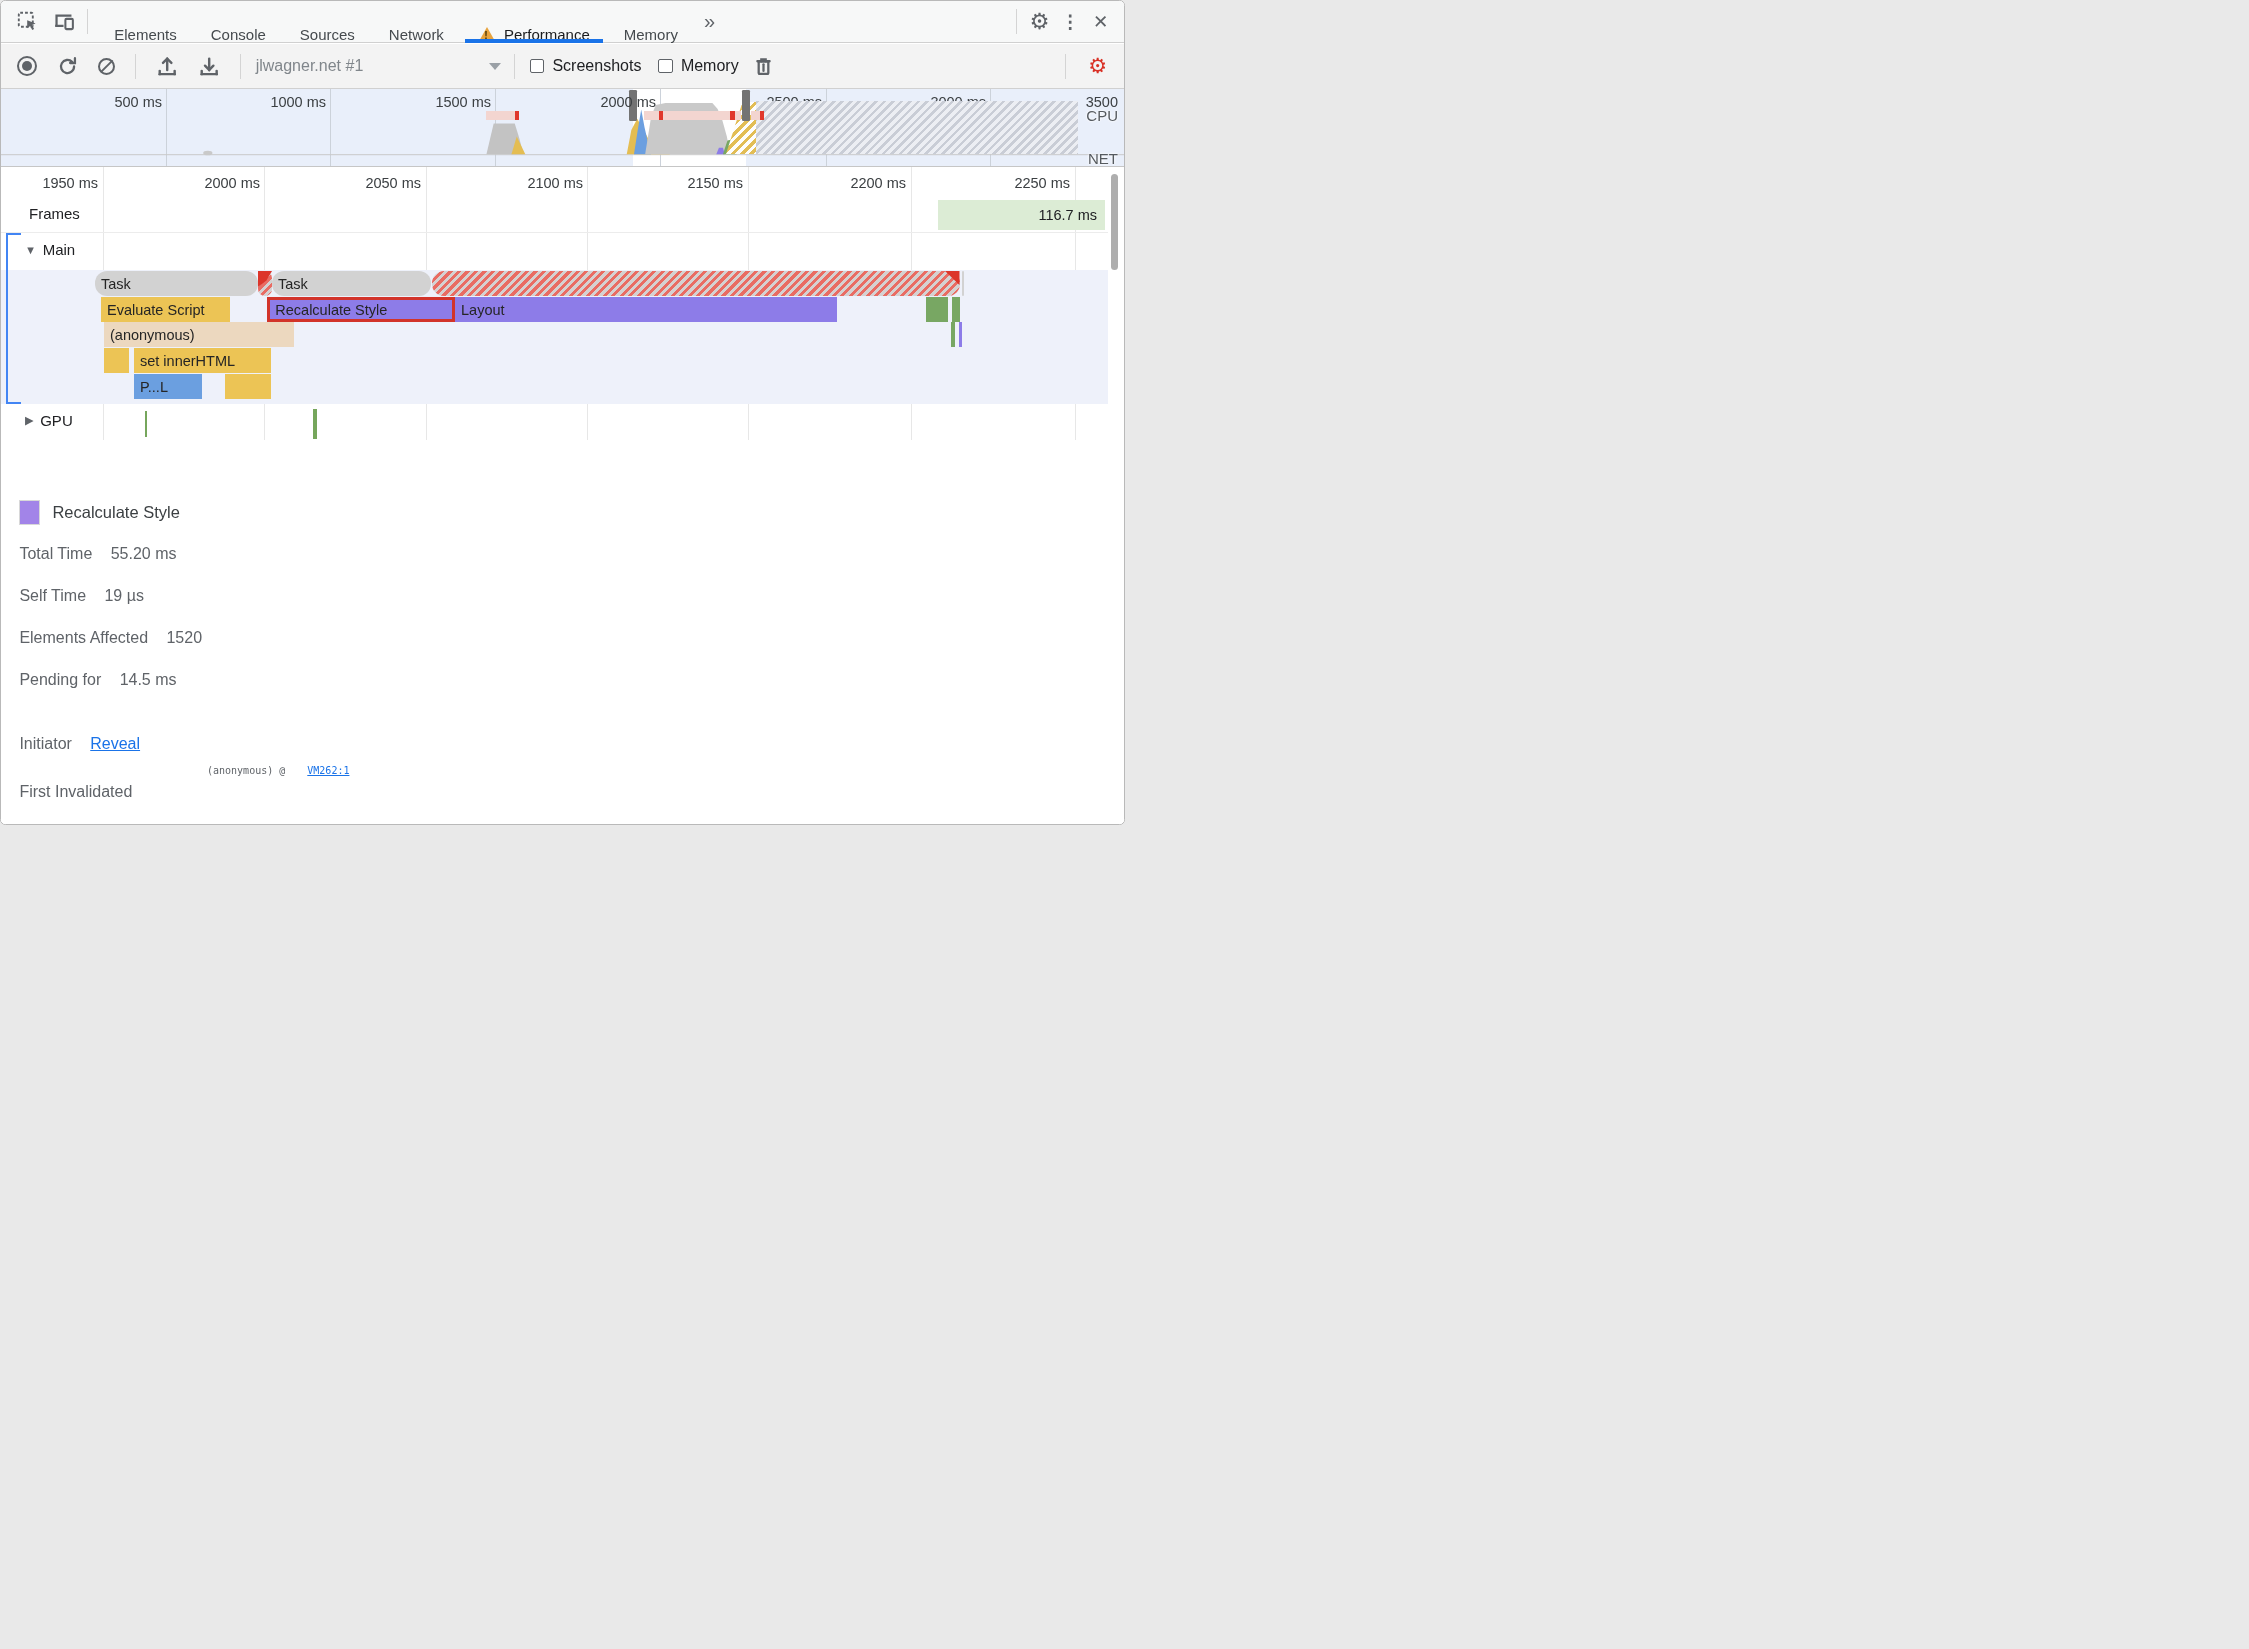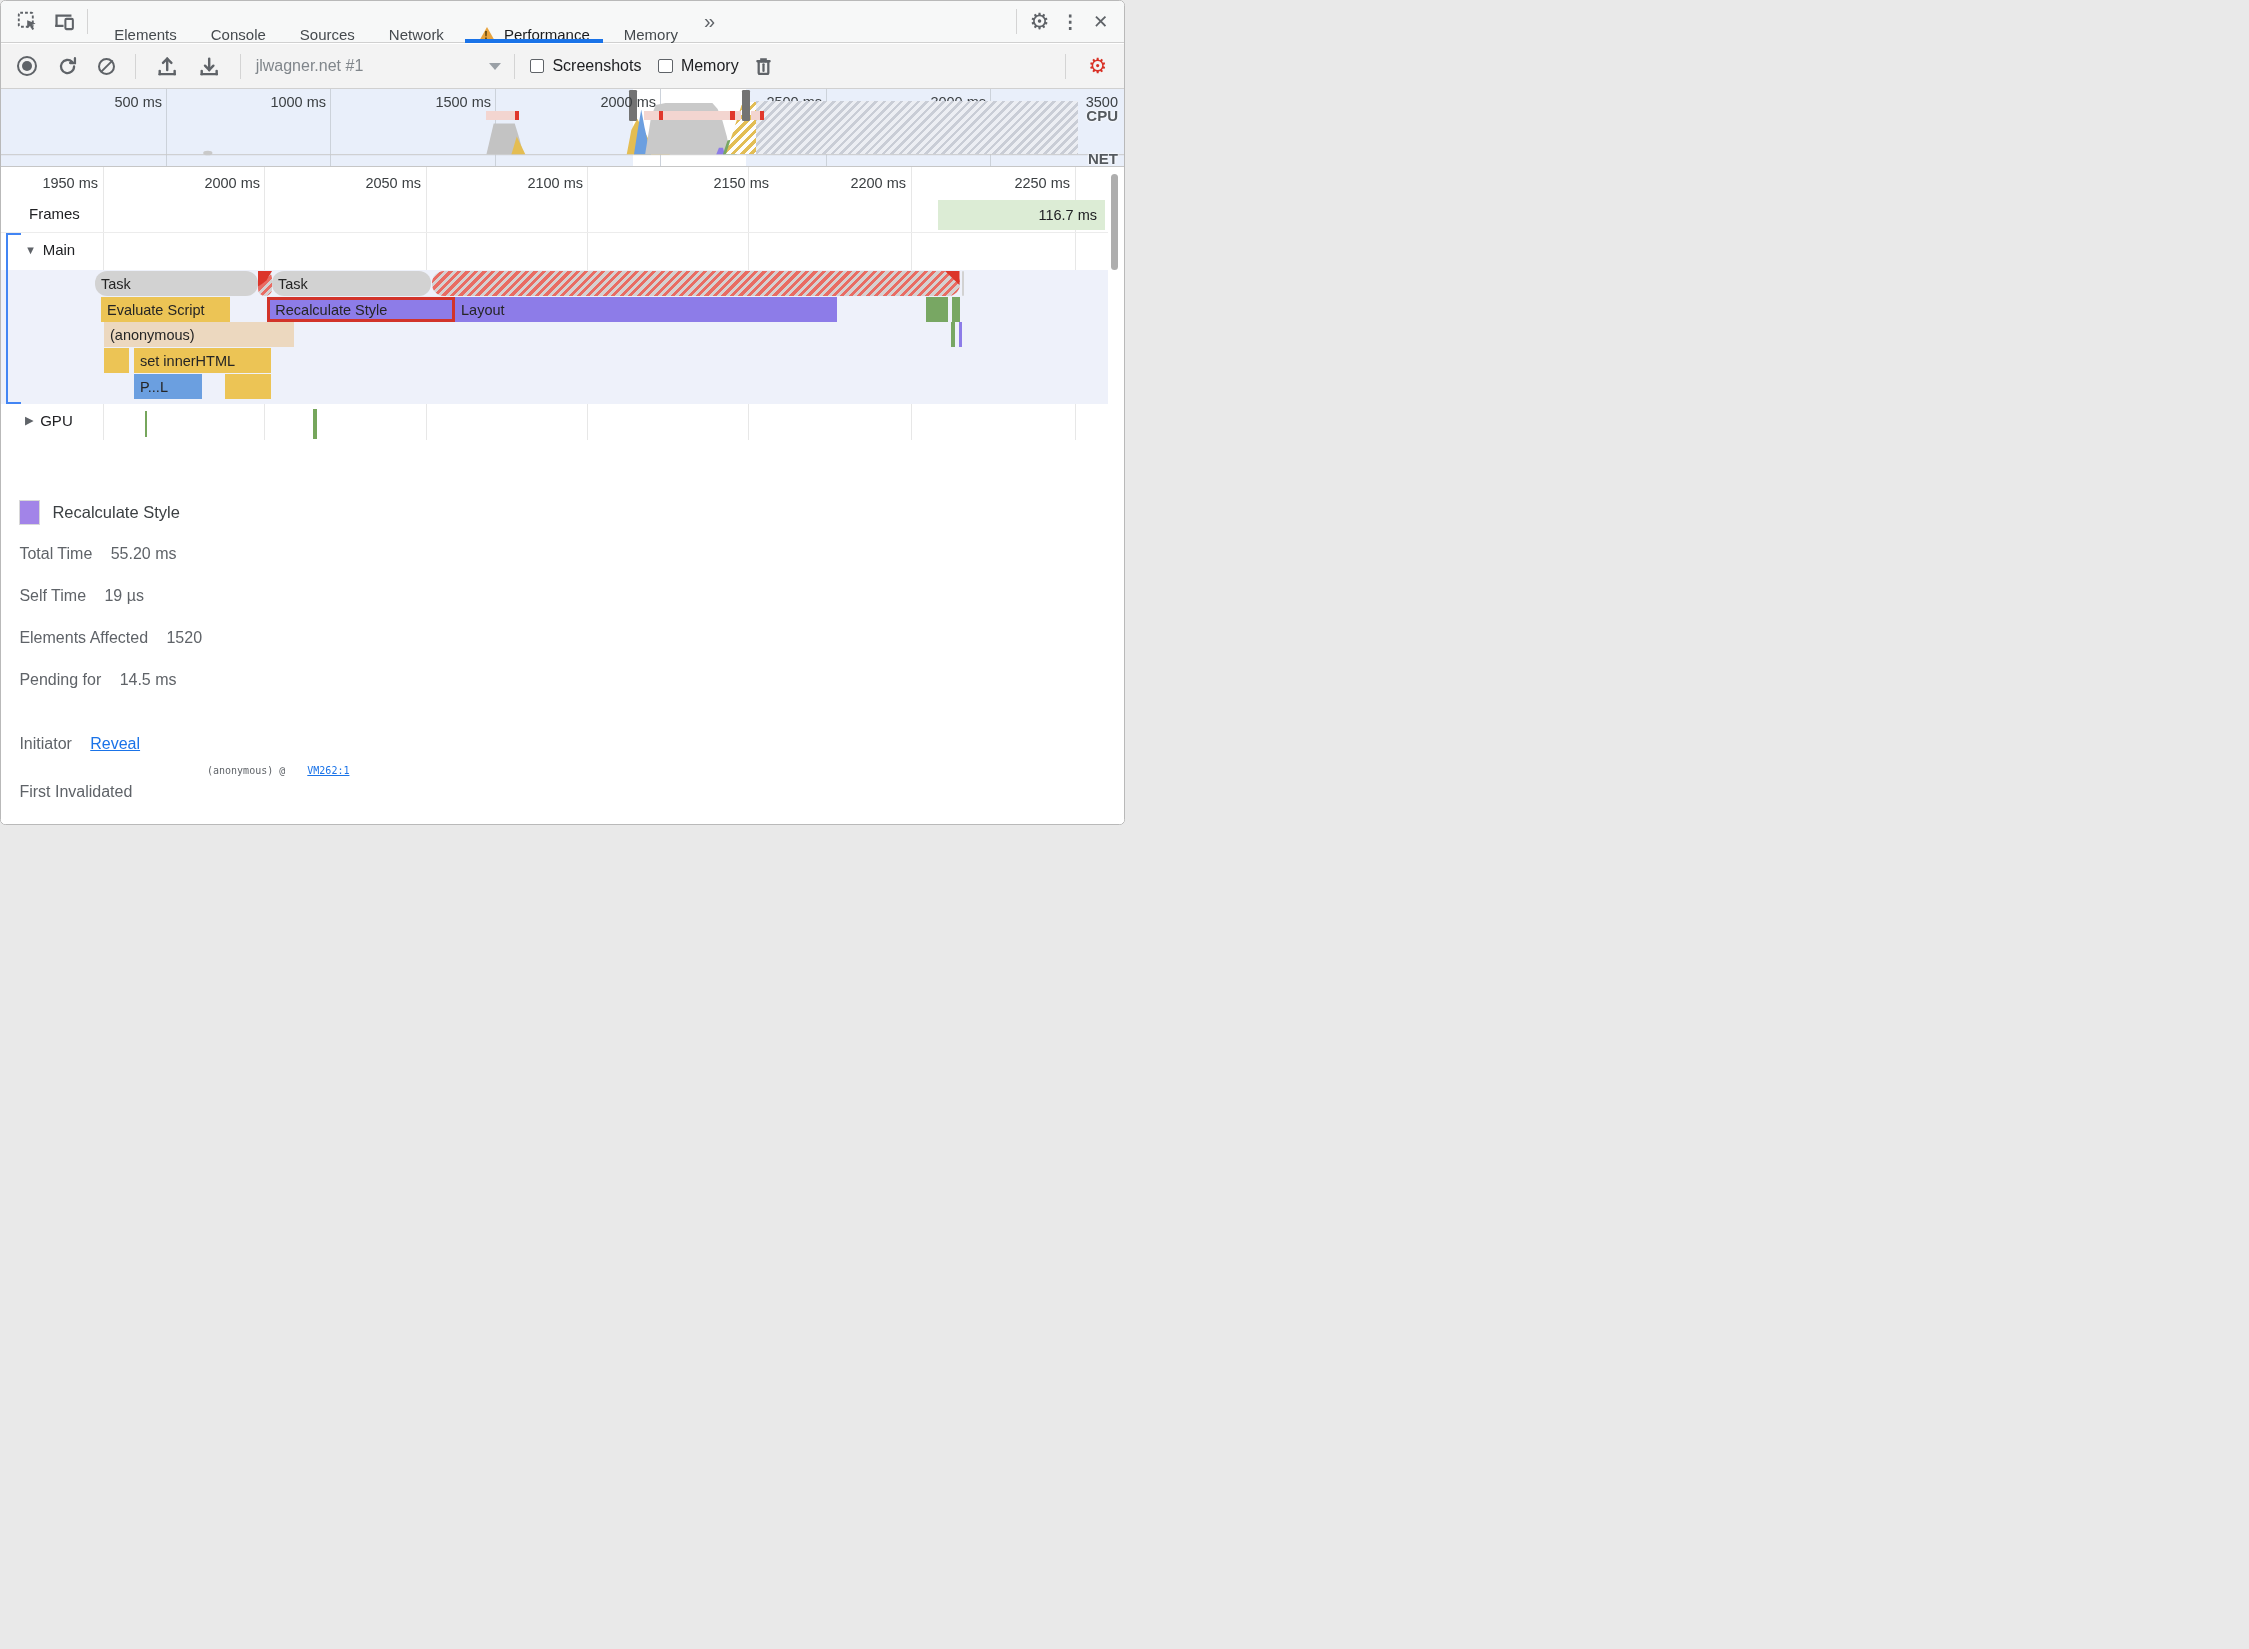--- a/index.html
+++ b/index.html
@@ -54,21 +54,21 @@
   #ov-selection { position:absolute; left:632px; top:0; width:113px; height:78px; background:#fff; }
   .ov-tick { position:absolute; top:5.3px; font-size:14.5px; color:#3c4043; transform:translateX(-100%); white-space:nowrap; }
   .ov-handle { position:absolute; top:0.7px; width:8px; height:31px; background:#737373; border-radius:1.3px; z-index:6; }
   .pinkbar { position:absolute; top:22px; height:8.6px; background:#f3d5d0; z-index:4; }
   .pinkbar .rt { position:absolute; top:0; height:8.6px; background:#e0382c; }
   .hatch-gray { position:absolute; top:12px; height:53px; z-index:3;
     background:repeating-linear-gradient(135deg,#c9cdd6 0 2.6px,#eceef3 2.6px 6px); }
   .hatch-yellow { position:absolute; top:13px; height:52px; z-index:3;
     background:repeating-linear-gradient(135deg,#e2bd55 0 3.3px,#fdfdfd 3.3px 6.6px);
     clip-path:polygon(55% 0,100% 0,100% 100%,0 100%); }
-  .ov-side-label { position:absolute; right:8px; font-size:15px; font-weight:bold; color:#555a5f; z-index:7;
+  .ov-side-label { position:absolute; right:8px; font-size:15px; font-weight:normal; color:#555a5f; z-index:7;
     text-shadow:0 0 2.6px #fff,0 0 2.6px #fff; }
 
   
   #detail { position:absolute; left:0; top:166px; width:1125px; height:273px; background:#fff; }
   .dt-grid { position:absolute; top:0; width:0.7px; height:273px; background:#e7e7e7; }
   .dt-tick { position:absolute; top:8px; font-size:14.5px; color:#3c4043; transform:translateX(-100%); white-space:nowrap; }
   #frames-label { position:absolute; left:28px; top:38px; font-size:15px; color:#202124; }
   #frame-box { position:absolute; left:937px; top:33px; width:167px; height:30px; background:#dcecd5;
     display:flex; align-items:center; justify-content:flex-end; padding-right:8px;
     font-size:14.5px; color:#202124; }
@@ -291,21 +291,21 @@
     <div class="dt-grid" style="left:425px"></div>
     <div class="dt-grid" style="left:586px"></div>
     <div class="dt-grid" style="left:747px"></div>
     <div class="dt-grid" style="left:910px"></div>
     <div class="dt-grid" style="left:1074px"></div>
 
     <span class="dt-tick" style="left:97px">1950 ms</span>
     <span class="dt-tick" style="left:259px">2000 ms</span>
     <span class="dt-tick" style="left:420px">2050 ms</span>
     <span class="dt-tick" style="left:582px">2100 ms</span>
-    <span class="dt-tick" style="left:768px">2150 ms</span>
+    <span class="dt-tick" style="left:742px">2150 ms</span>
     <span class="dt-tick" style="left:905px">2200 ms</span>
     <span class="dt-tick" style="left:1069px">2250 ms</span>
 
     <span id="frames-label">Frames</span>
     <div id="frame-box">
       <span>116.7 ms</span>
     </div>
     <div id="frames-sep"></div>
 
     <div id="main-bracket"></div>

